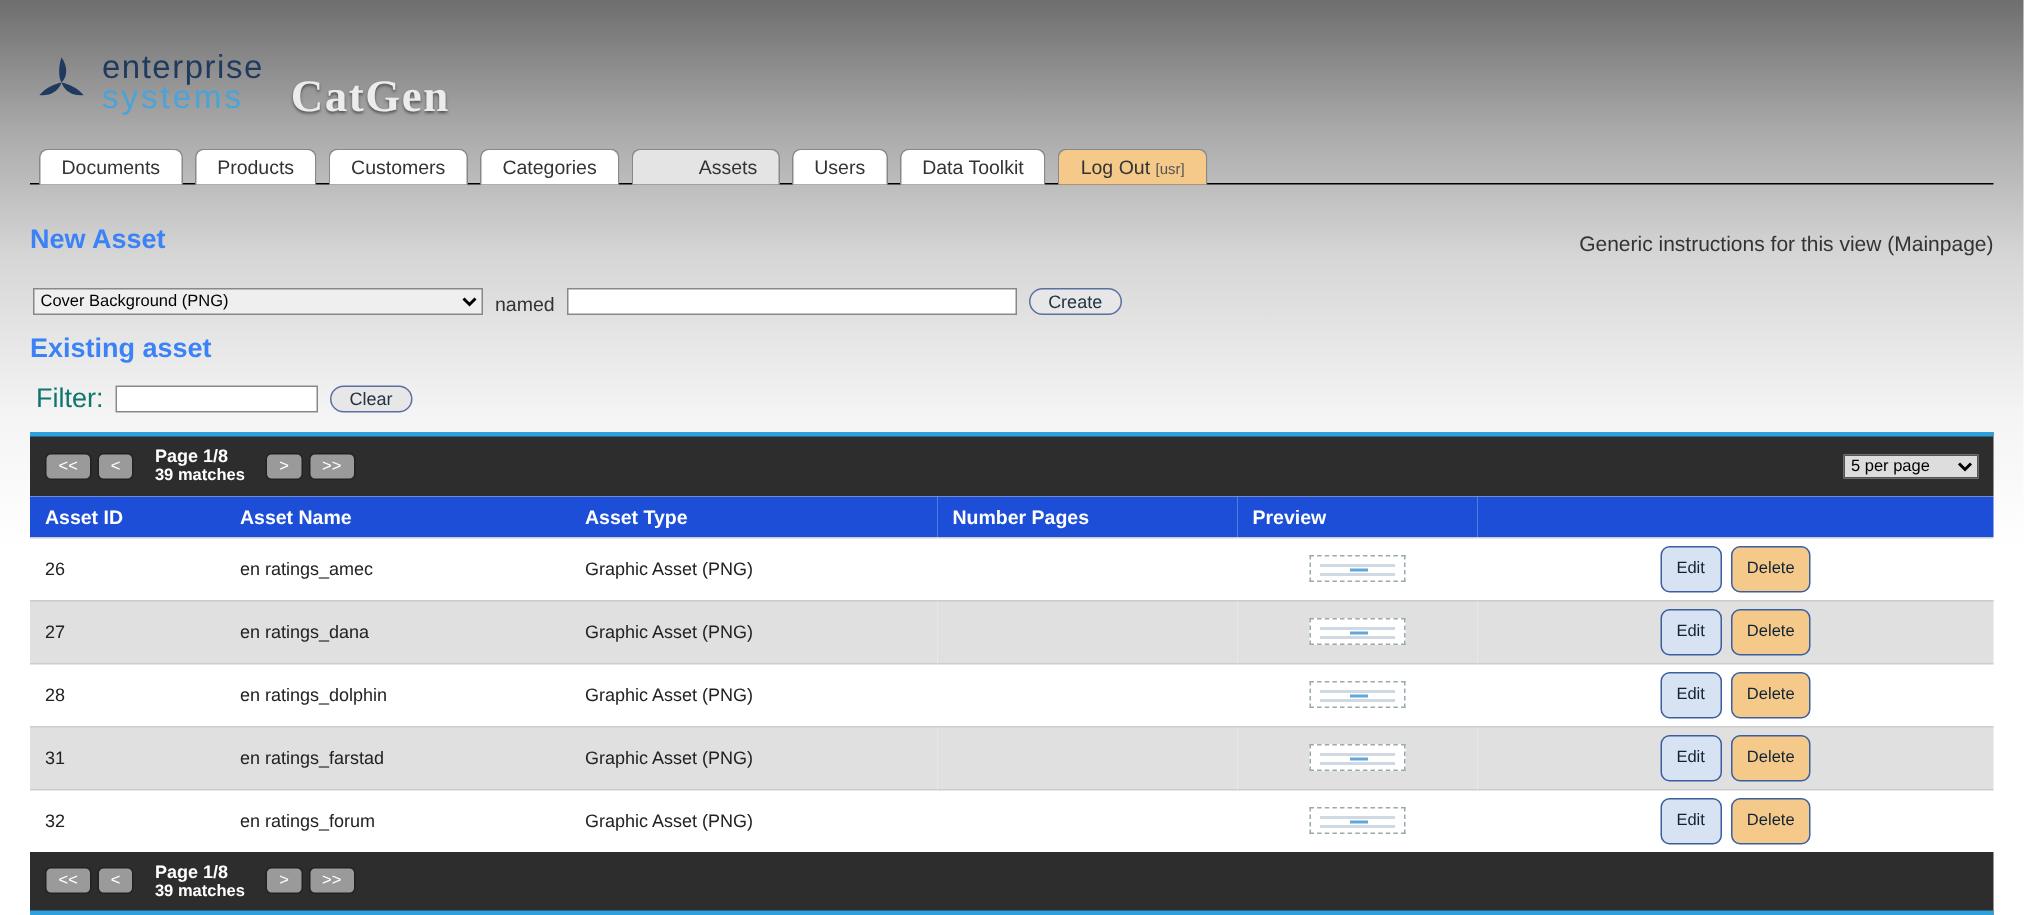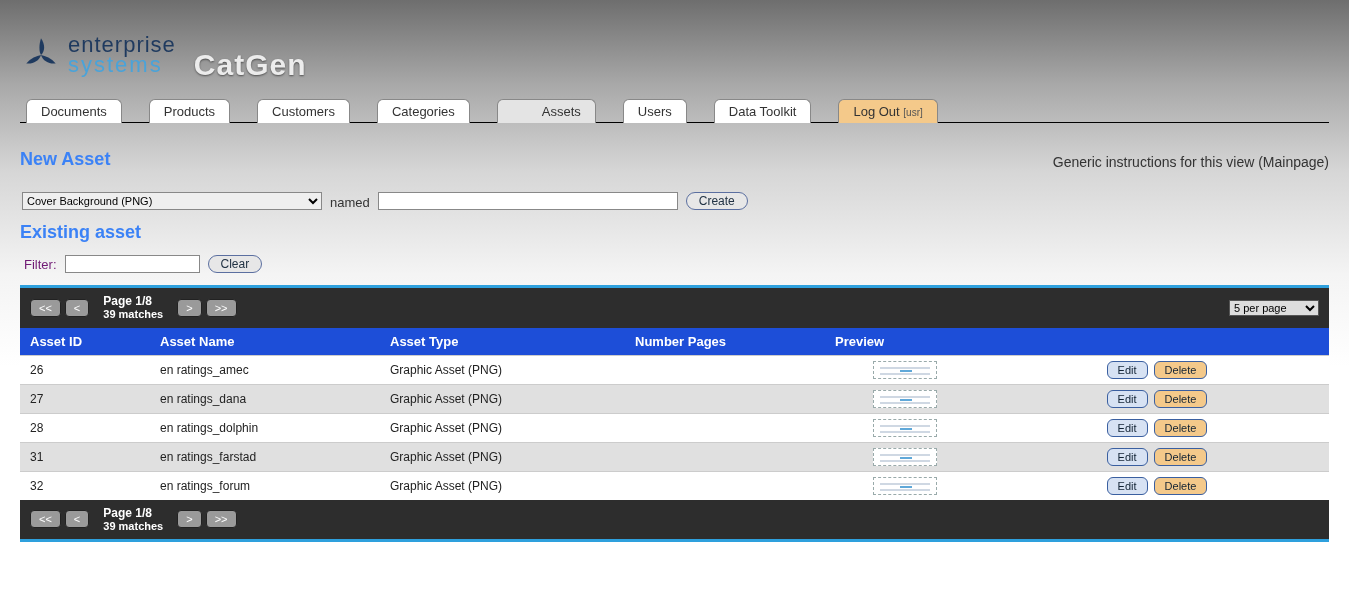--- a/index.html
+++ b/index.html
@@ -15,31 +15,31 @@
   .page { padding: 0 20px 20px 20px; }
 
   
   .logo-row { display: flex; align-items: center; padding-top: 28px; padding-bottom: 10px; }
   .logo-mark { width: 42px; height: 42px; margin-right: 6px; }
   .logo-text { display: flex; flex-direction: column; line-height: 1; font-family: "Trebuchet MS", Verdana, sans-serif; }
   .logo-text .t1 { color: #1f3a5f; font-size: 22px; letter-spacing: 1px; }
   .logo-text .t2 { color: #4aa3d9; font-size: 22px; letter-spacing: 2px; margin-top: -2px; }
   .app-title {
     margin-left: 18px;
-    font-family: Liberation Sans, sans-serif;
+    font-family: Liberation Serif, serif;
     font-size: 30px;
     color: #ececec;
     letter-spacing: 1px;
     font-weight: bold;
     text-shadow: 0 1px 2px rgba(0,0,0,.5);
     margin-top: 20px;
   }
 
   
-  .tabs { display: flex; align-items: flex-end; gap: 27px; border-bottom: 1px solid #000; margin-top: 6px; padding-left: 6px;}
+  .tabs { display: flex; align-items: flex-end; gap: 8px; border-bottom: 1px solid #000; margin-top: 6px; padding-left: 6px;}
   .tab {
     background: #fff;
     border: 1px solid #888;
     border-bottom: none;
     border-radius: 6px 6px 0 0;
     padding: 4px 14px;
     font-size: 13px;
     color: #333;
     cursor: pointer;
     position: relative;
@@ -99,27 +99,27 @@
     border:1px dashed #9aa; background:#fff; position:relative;
   }
   .preview-box::before, .preview-box::after {
     content:""; position:absolute; left:6px; right:6px; height:2px; background:#cfd8e3;
   }
   .preview-box::before { top:5px;} .preview-box::after{ top:11px;}
   .preview-box .accent { position:absolute; left:26px; top:8px; width:12px; height:2px; background:#5fa8d9;}
   .row-actions { text-align:center; white-space:nowrap;}
   .btn-small {
     border:1px solid #3a5fa0; border-radius:6px; padding:0 10px; font-size:11px;
-    height:18px; cursor:pointer; display:inline-flex; align-items:center; justify-content:center;
+    height:31px; cursor:pointer; display:inline-flex; align-items:center; justify-content:center;
   }
   .btn-edit { background:#d7e2f3; color:#123;}
   .btn-del { background:#f4c98a; color:#123; margin-left:6px;}
   td.prev-cell { text-align:center;}
   .filter-row { display:flex; align-items:center; gap:8px; margin: 4px 0 4px 4px;}
-  .filter-row label { font-size:13px; color:#701a75;}
+  .filter-row label { font-size:18px; color:#0f766e;}
 </style>
 </head>
 <body>
 
 <div class="page">
 
   <div class="logo-row">
     <svg class="logo-mark" viewBox="0 0 100 100">
       <g fill="#1f3a5f">
         <path d="M50 10 C60 25 60 40 50 50 C45 42 45 25 50 10 Z"></path>

